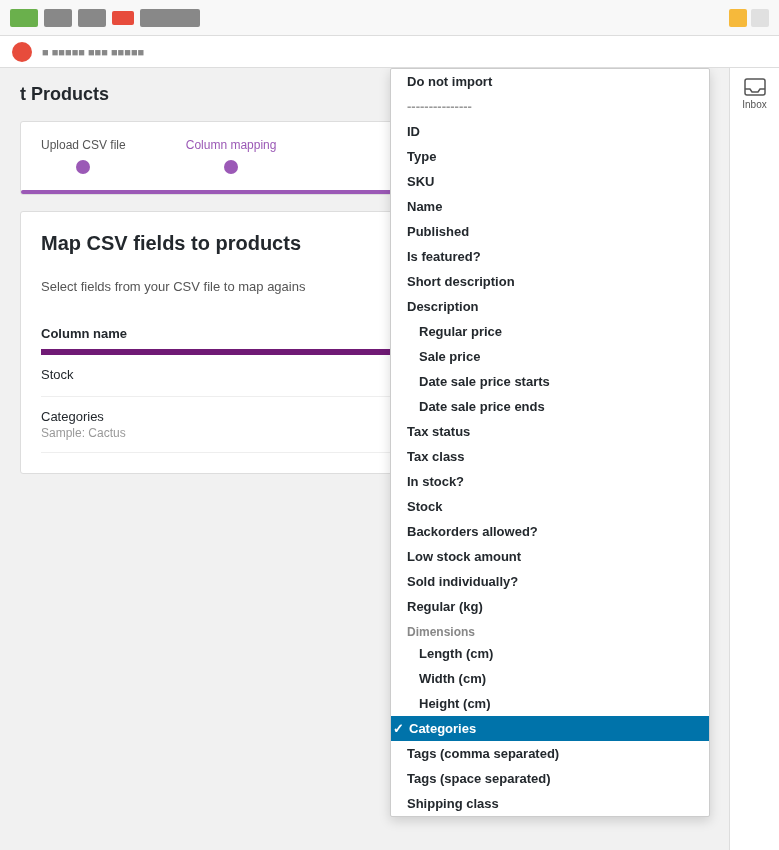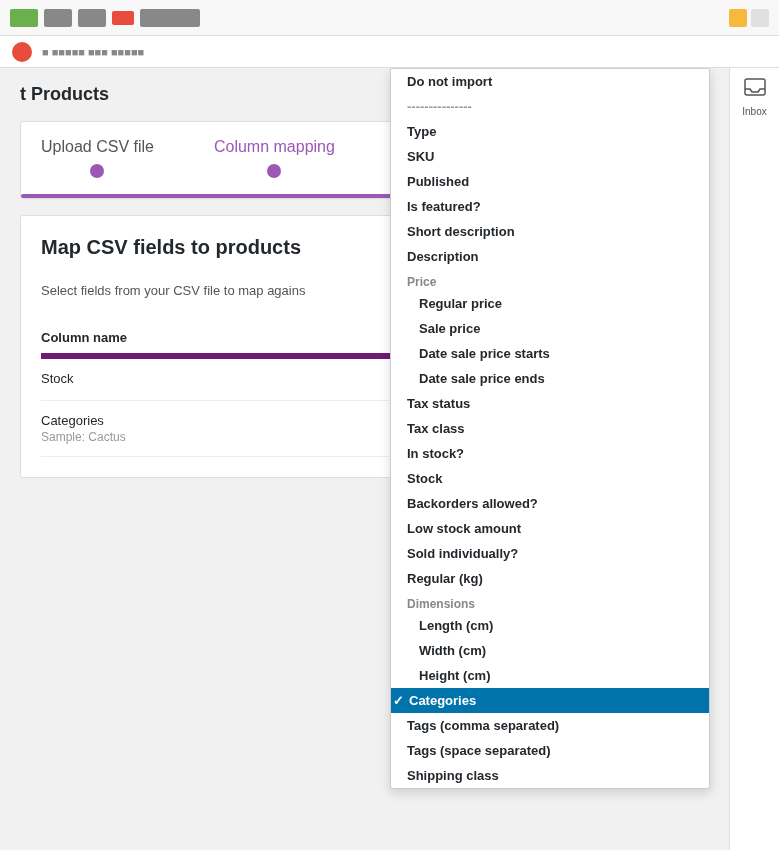--- a/index.html
+++ b/index.html
@@ -103,21 +103,21 @@
       gap: 60px;
       padding-bottom: 16px;
     }
     .step-item {
       display: flex;
       flex-direction: column;
       align-items: center;
       gap: 6px;
     }
     .step-label {
-      font-size: 16px;
+      font-size: 12px;
       color: #555;
       text-align: center;
     }
     .step-label.active {
       color: #9b59b6;
       font-weight: 500;
     }
     .steps-progress {
       height: 4px;
       background: #ddd;
@@ -198,21 +198,21 @@
       display: flex;
       flex-direction: column;
       align-items: center;
       padding-top: 10px;
       gap: 10px;
     }
     .inbox-icon-wrap {
       display: flex;
       flex-direction: column;
       align-items: center;
-      gap: 10px;
+      gap: 3px;
     }
     .inbox-label {
       font-size: 10px;
       color: #555;
     }
 
     
     .dropdown-overlay {
       position: absolute;
       top: 0;
@@ -335,27 +335,28 @@
         <div class="row-sample">Sample: <span>Cactus</span></div>
         <button class="row-select-btn" style="background:#8e44ad; color:#fff; border-color:#8e44ad; margin-top:-36px;">Categories ▼</button>
       </div>
 
     </div>
 
     <div class="dropdown-overlay" id="dropdown-list">
 
     <div class="dropdown-item">Do not import</div>
         <div class="dropdown-item disabled">---------------</div>
+        <div class="dropdown-item">ID</div>
         <div class="dropdown-item">Type</div>
         <div class="dropdown-item">SKU</div>
+        <div class="dropdown-item">Name</div>
         <div class="dropdown-item">Published</div>
         <div class="dropdown-item">Is featured?</div>
         <div class="dropdown-item">Short description</div>
         <div class="dropdown-item">Description</div>
-        <div class="dropdown-item group-header">Price</div>
         <div class="dropdown-item indented">Regular price</div>
         <div class="dropdown-item indented">Sale price</div>
         <div class="dropdown-item indented">Date sale price starts</div>
         <div class="dropdown-item indented">Date sale price ends</div>
         <div class="dropdown-item">Tax status</div>
         <div class="dropdown-item">Tax class</div>
         <div class="dropdown-item">In stock?</div>
         <div class="dropdown-item">Stock</div>
         <div class="dropdown-item">Backorders allowed?</div>
         <div class="dropdown-item">Low stock amount</div>

